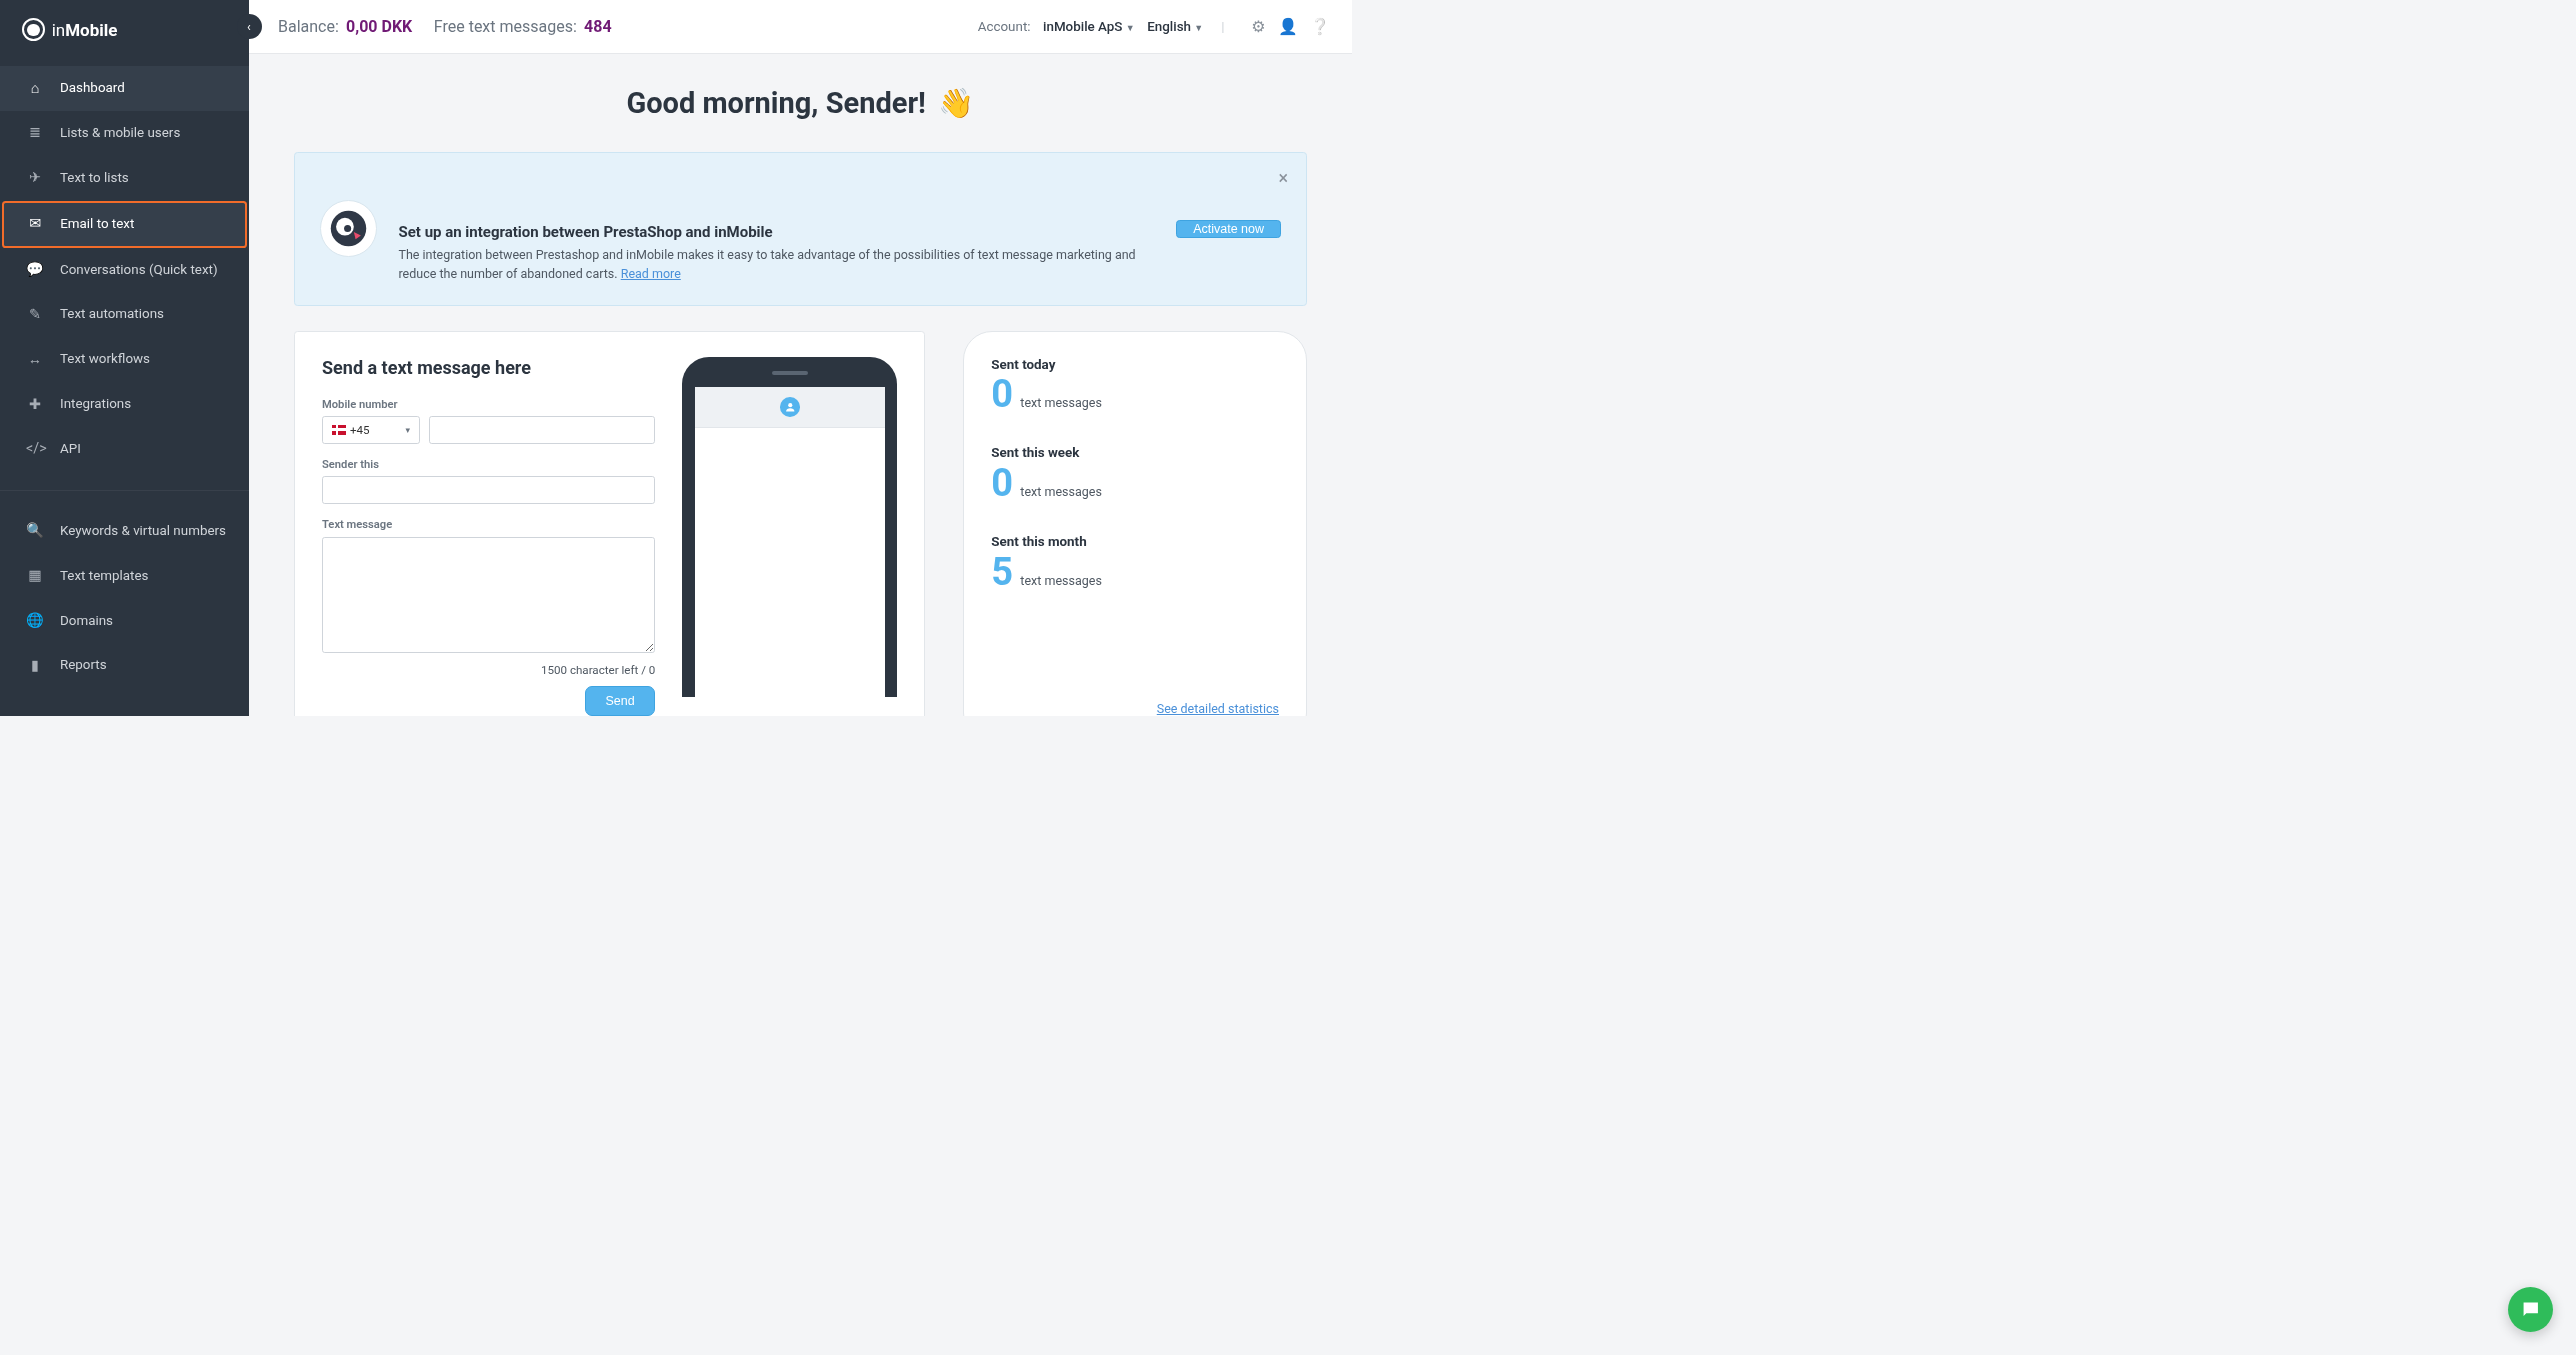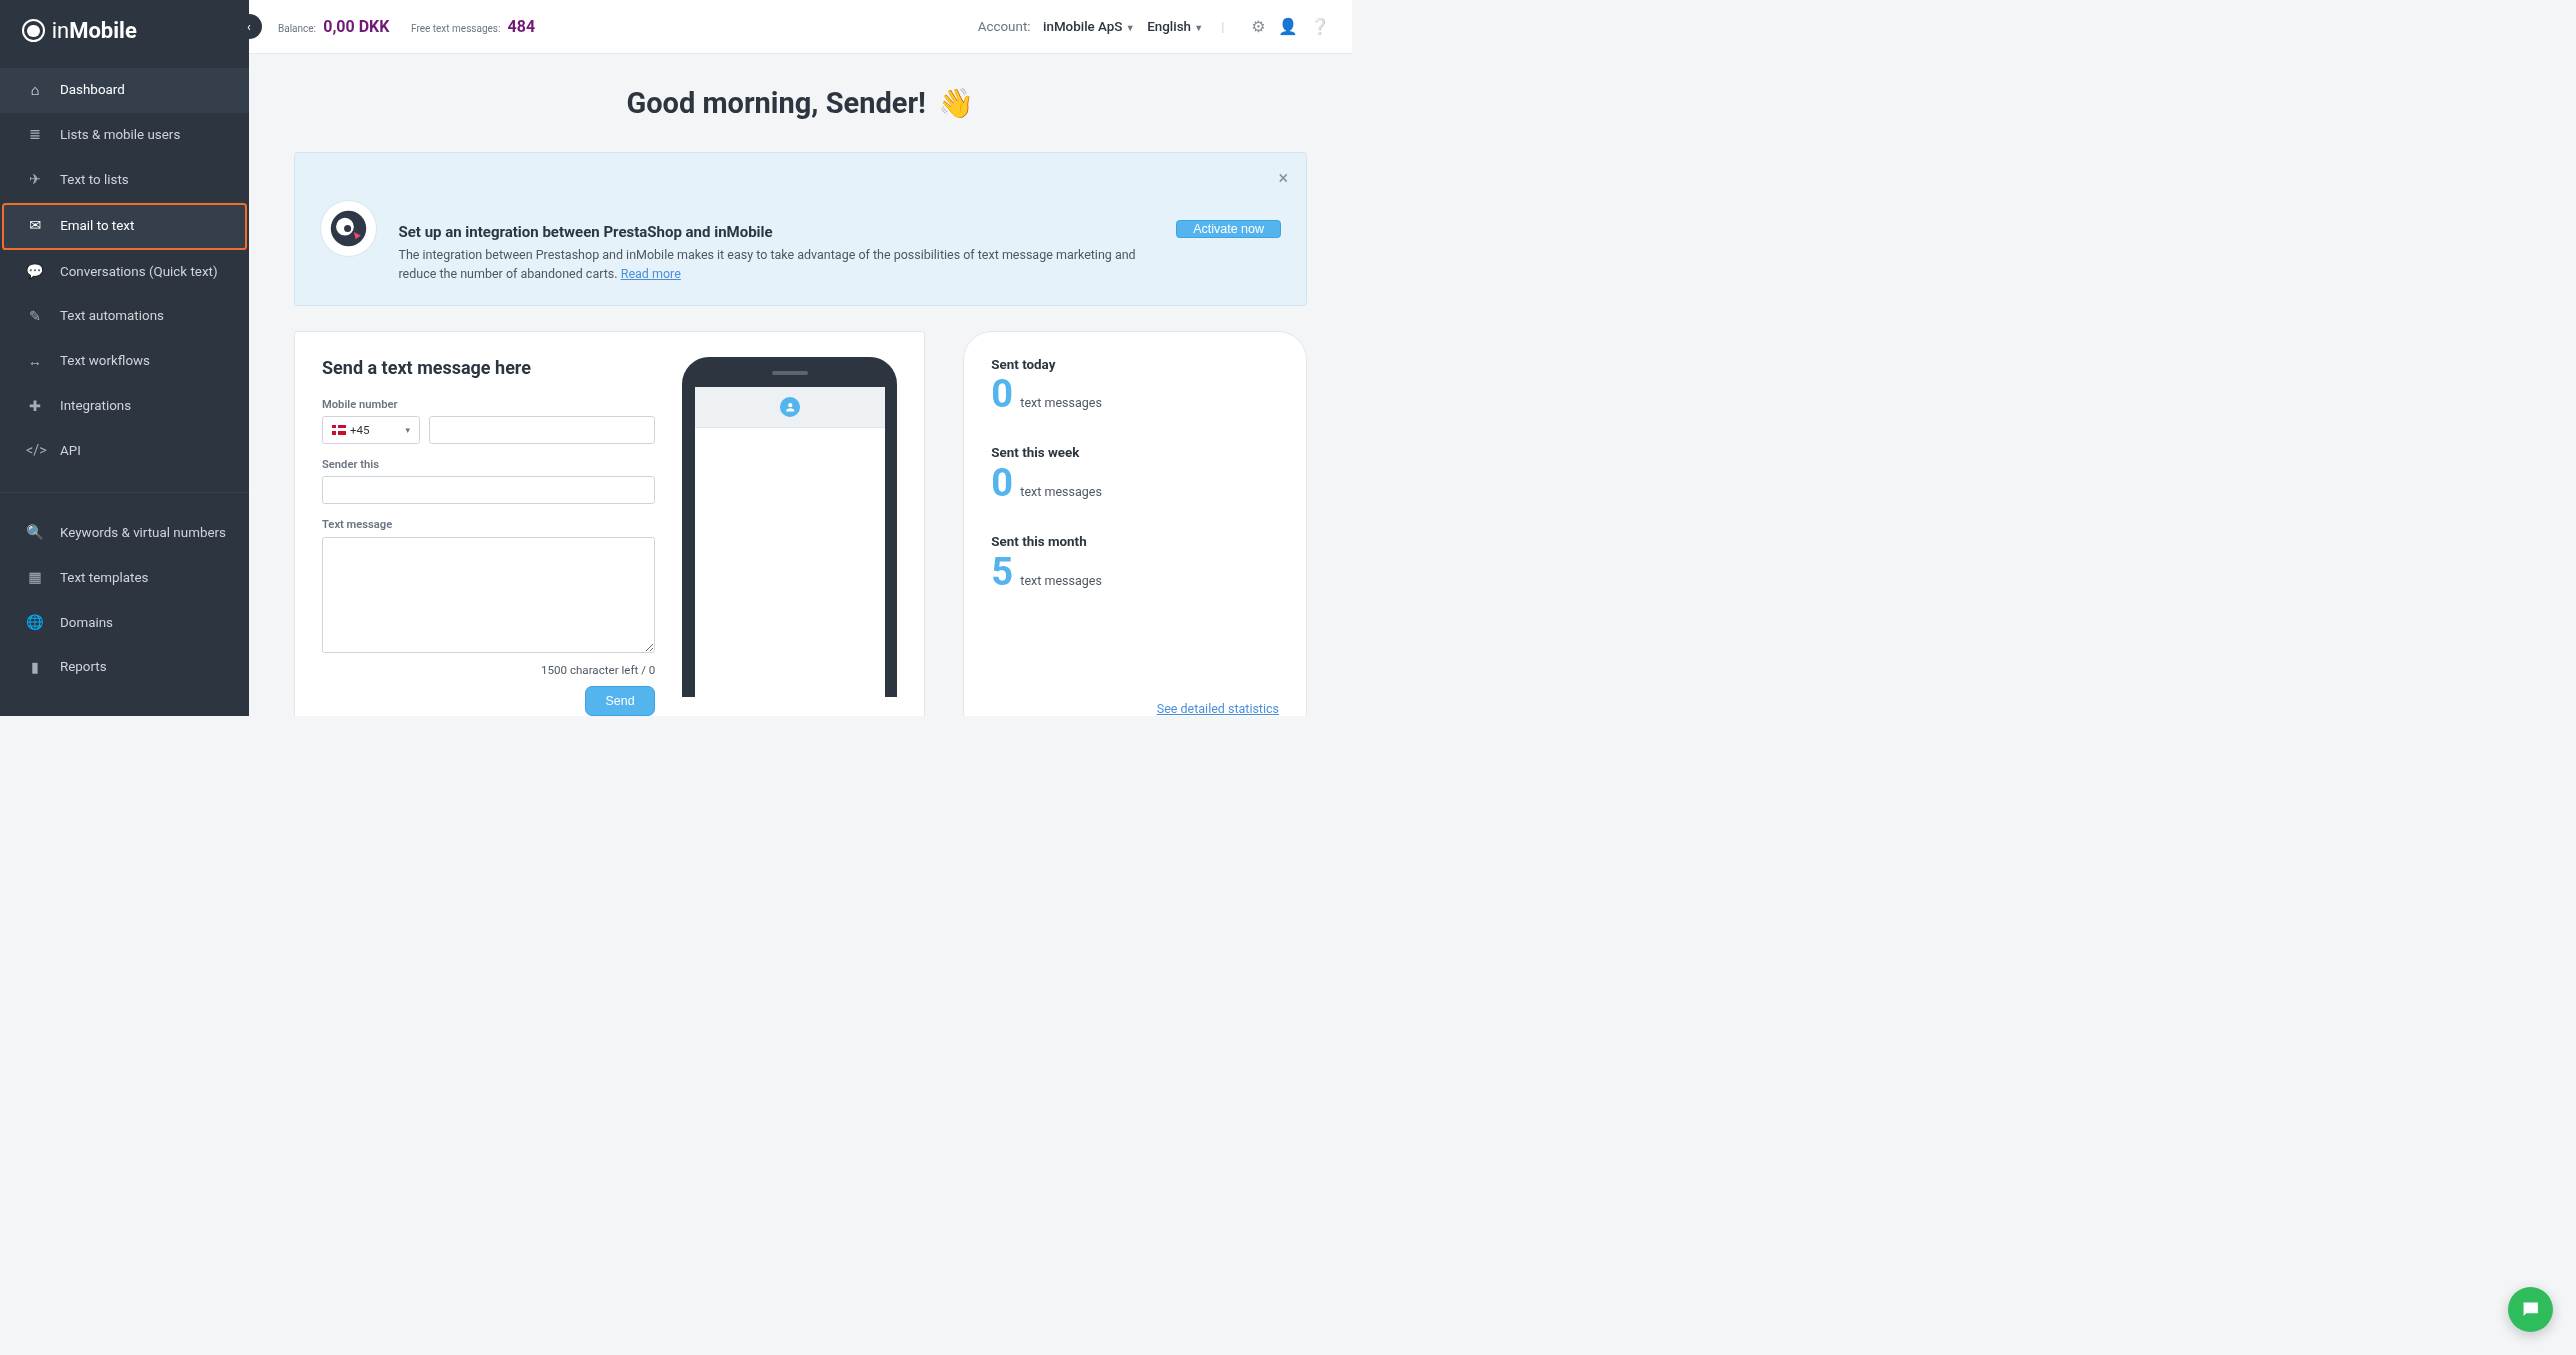--- a/index.html
+++ b/index.html
@@ -36,21 +36,21 @@
   display:inline-block;
 }
 .logo-icon:before {
   content:"";
   position:absolute;
   width:12.5px;height:12.5px;
   background:#fff;
   border-radius:50%;
   top:3.6px;left:3.6px;
 }
-.logo-text { font-size: 22px; font-weight: 400; color: #fff; }
+.logo-text { font-size: 17px; font-weight: 400; color: #fff; }
 .logo-text b { font-weight: 700; }
 .nav-group { margin-top: 3.6px; }
 .nav-item {
   display: flex;
   align-items: center;
   gap: 16px;
   padding: 12.5px 21.5px 12.5px 25px;
   font-size: 13.4px;
   color: #d0d4d9;
   cursor: pointer;
@@ -87,21 +87,21 @@
   top:14.3px;
   width:25px;height:25px;
   background:#2c3540;
   border-radius:50%;
   display:flex;align-items:center;justify-content:center;
   color:#fff;
   font-size:12.5px;
   cursor:pointer;
 }
 .topbar-left { display:flex; gap:7.2px; align-items:baseline; margin-left:29px;}
-.topbar-left .lab { color:#6b7580; font-size:10px;text-align:center;}
+.topbar-left .lab { color:#6b7580; font-size:16px;text-align:center;}
 .topbar-left .val { color:#701a75; font-size:16px; font-weight:700;}
 .topbar-right { margin-left:auto; display:flex; align-items:center; gap:12.5px; color:#6b7580; font-size:13.4px;}
 .topbar-right .acc-name { color:#2c3540; font-weight:500; }
 .caret { font-size:9px; color:#6b7580; }
 .topbar-icons { display:flex; gap:12.5px; margin-left:9px; color:#8a929b; font-size:16px;}
 .topbar-sep { color:#d0d4d9; margin:0 5.4px;}
 
 .content-scroll { flex:1; overflow-y:auto; background:#f4f5f7; position:relative;}
 .content-scroll::-webkit-scrollbar { width:9px;}
 .content-scroll::-webkit-scrollbar-thumb { background:#c7ccd1; border-radius:4.5px;}

